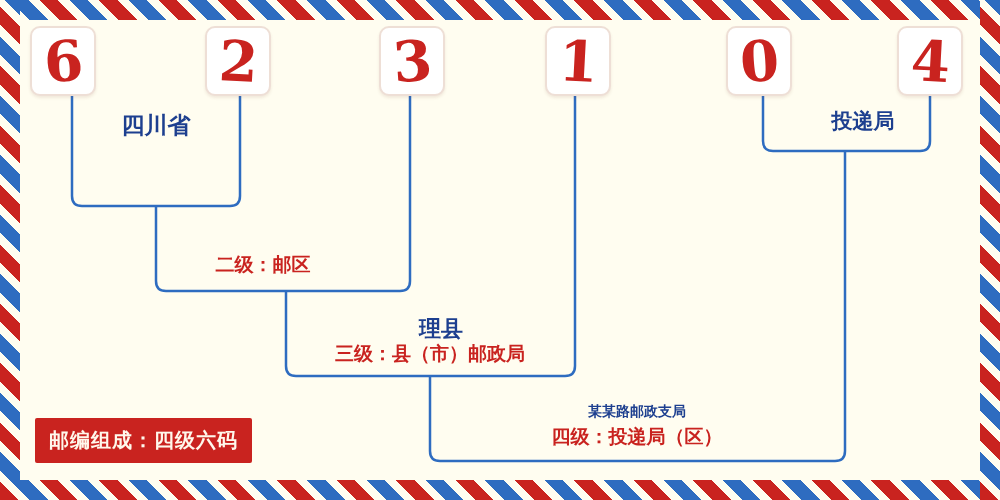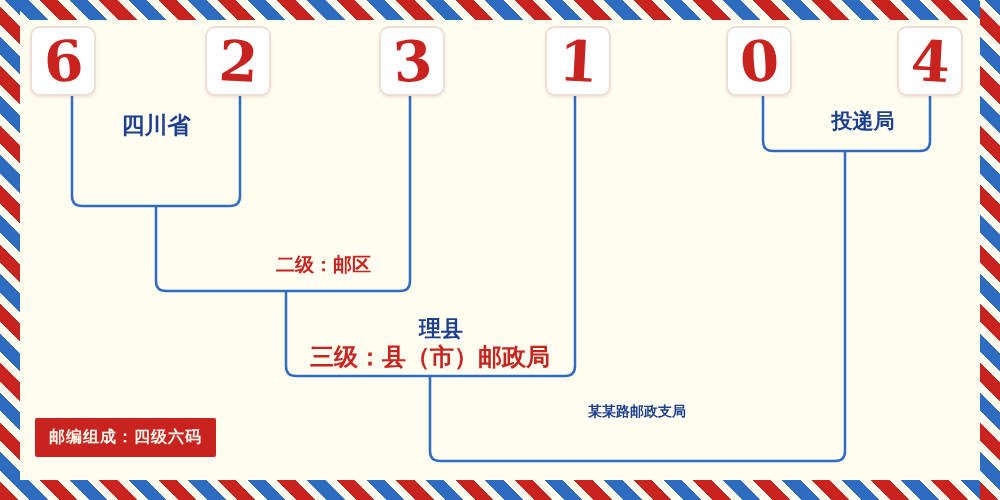--- a/index.html
+++ b/index.html
@@ -48,32 +48,32 @@
   svg.connectors path{ stroke:var(--blue,#2e6cc0); stroke-width:2.5; fill:none; }
 
   
   .note{ position:absolute; text-align:center; font-weight:bold; z-index:4; }
   .navy{ color:var(--navy,#1d3f8f); }
   .red-text{ color:var(--red,#c92a23); }
   .pre{ white-space:pre-line; }
 
   .t-sichuan   { left:72px;  top:110px; width:168px; font-size:23px; }
   .t-lvl1desc  { left:56px;  top:142px; width:200px; font-size:19px; line-height:23px; }
-  .t-lvl2desc  { left:155px; top:252px; width:216px; font-size:19px;text-align:right; }
+  .t-lvl2desc  { left:155px; top:252px; width:216px; font-size:19px; }
   .t-lixian    { left:341px; top:314px; width:200px; font-size:22px; }
-  .t-lvl3desc  { left:290px; top:341px; width:280px; font-size:24px; }
+  .t-lvl3desc  { left:290px; top:341px; width:280px; font-size:19px; }
   .t-delivery  { left:763px; top:107px; width:200px; font-size:21px; }
   .t-branch    { left:527px; top:403px; width:220px; font-size:14px; }
   .t-lvl4desc  { left:522px; top:424px; width:230px; font-size:19px; }
 
   
   .footer-badge{
     position:absolute; left:35px; top:418px; z-index:4;
     background:var(--red,#c92a23); color:#fff8ec;
-    font-size:16px; font-weight:bold; letter-spacing:1px;
+    font-size:20px; font-weight:bold; letter-spacing:1px;
     padding:9px 14px; border-radius:2px;
   }
 </style>
 </head>
 <body>
 
 <div class="stage">
 
   <div class="edge edge-top"></div>
   <div class="edge edge-bottom"></div>
@@ -106,16 +106,17 @@
   <div class="digit-box" style="left:897px">
     <span class="digit">4</span>
   </div>
 
   <div class="note navy t-sichuan">四川省</div>
   <div class="note red-text t-lvl2desc">二级：邮区</div>
   <div class="note navy t-lixian">理县</div>
   <div class="note red-text t-lvl3desc">三级：县（市）邮政局</div>
   <div class="note navy t-delivery">投递局</div>
   <div class="note navy t-branch">某某路邮政支局</div>
+  <div class="note red-text t-lvl4desc">四级：投递局（区）</div>
 
   <div class="footer-badge">邮编组成：四级六码</div>
 
 </div>
 
 </body></html>

